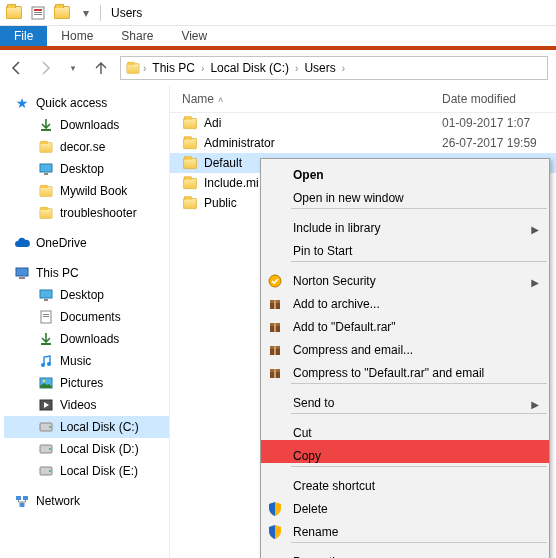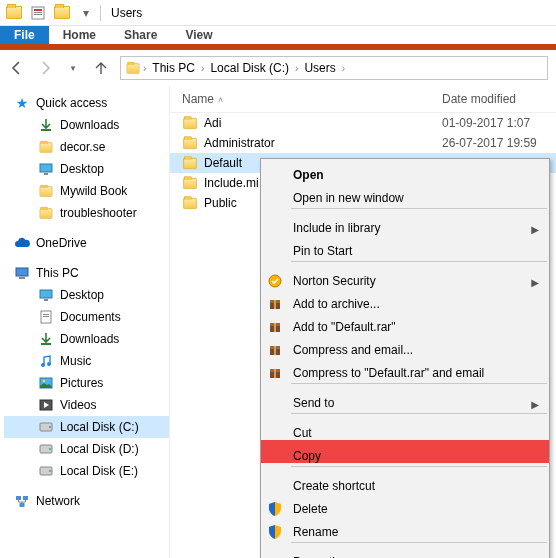--- a/index.html
+++ b/index.html
@@ -5,21 +5,21 @@
   * { box-sizing: border-box; margin: 0; padding: 0; font-family: "Segoe UI", Tahoma, sans-serif; font-size: 12px; }
   body { width: 556px; height: 558px; background: #fff; overflow: hidden; position: relative; }
   
   .titlebar { height: 26px; background: #fff; border-bottom: 1px solid #e5e5e5; display: flex; align-items: center; padding-left: 2px; }
   .tb-btn { width: 24px; height: 22px; display: flex; align-items: center; justify-content: center; }
   .folder-glyph { width: 16px; height: 13px; background: linear-gradient(#ffe9a6,#f7ca4d); border: 1px solid #e0b030; border-radius: 1px; position: relative; }
   .folder-glyph::before { content:""; position:absolute; top:-3px; left:0; width:7px; height:3px; background:#f7ca4d; border:1px solid #e0b030; border-bottom:none; border-radius:1px 1px 0 0;}
   .tb-sep { width:1px; height:16px; background:#ccc; margin:0 2px;}
   .tb-title { margin-left:8px; color:#000;}
   
-  .ribbon { height: 24px; display:flex; align-items:stretch; border-bottom:6px solid #c2410c;font-weight:bold; }
+  .ribbon { height: 24px; display:flex; align-items:stretch; border-bottom:4px solid #c2410c; }
   .ribbon-tab { padding:0 14px; display:flex; align-items:center; color:#444;}
   .ribbon-tab.file { background:#1979ca; color:#fff;}
   
   .navrow { height:36px; display:flex; align-items:center; padding:0 8px; gap:10px;}
   .nav-arrow { width:18px; height:18px; display:flex; align-items:center; justify-content:center; color:#555;}
   .nav-arrow.disabled{ color:#bbb;}
   .addr { flex:1; height:24px; border:1px solid #c4c4c4; display:flex; align-items:center; padding:0 4px; gap:2px;}
   .crumb { display:flex; align-items:center; gap:4px; padding:0 4px; color:#000;}
   .chev { color:#888; font-size:10px;}
   

